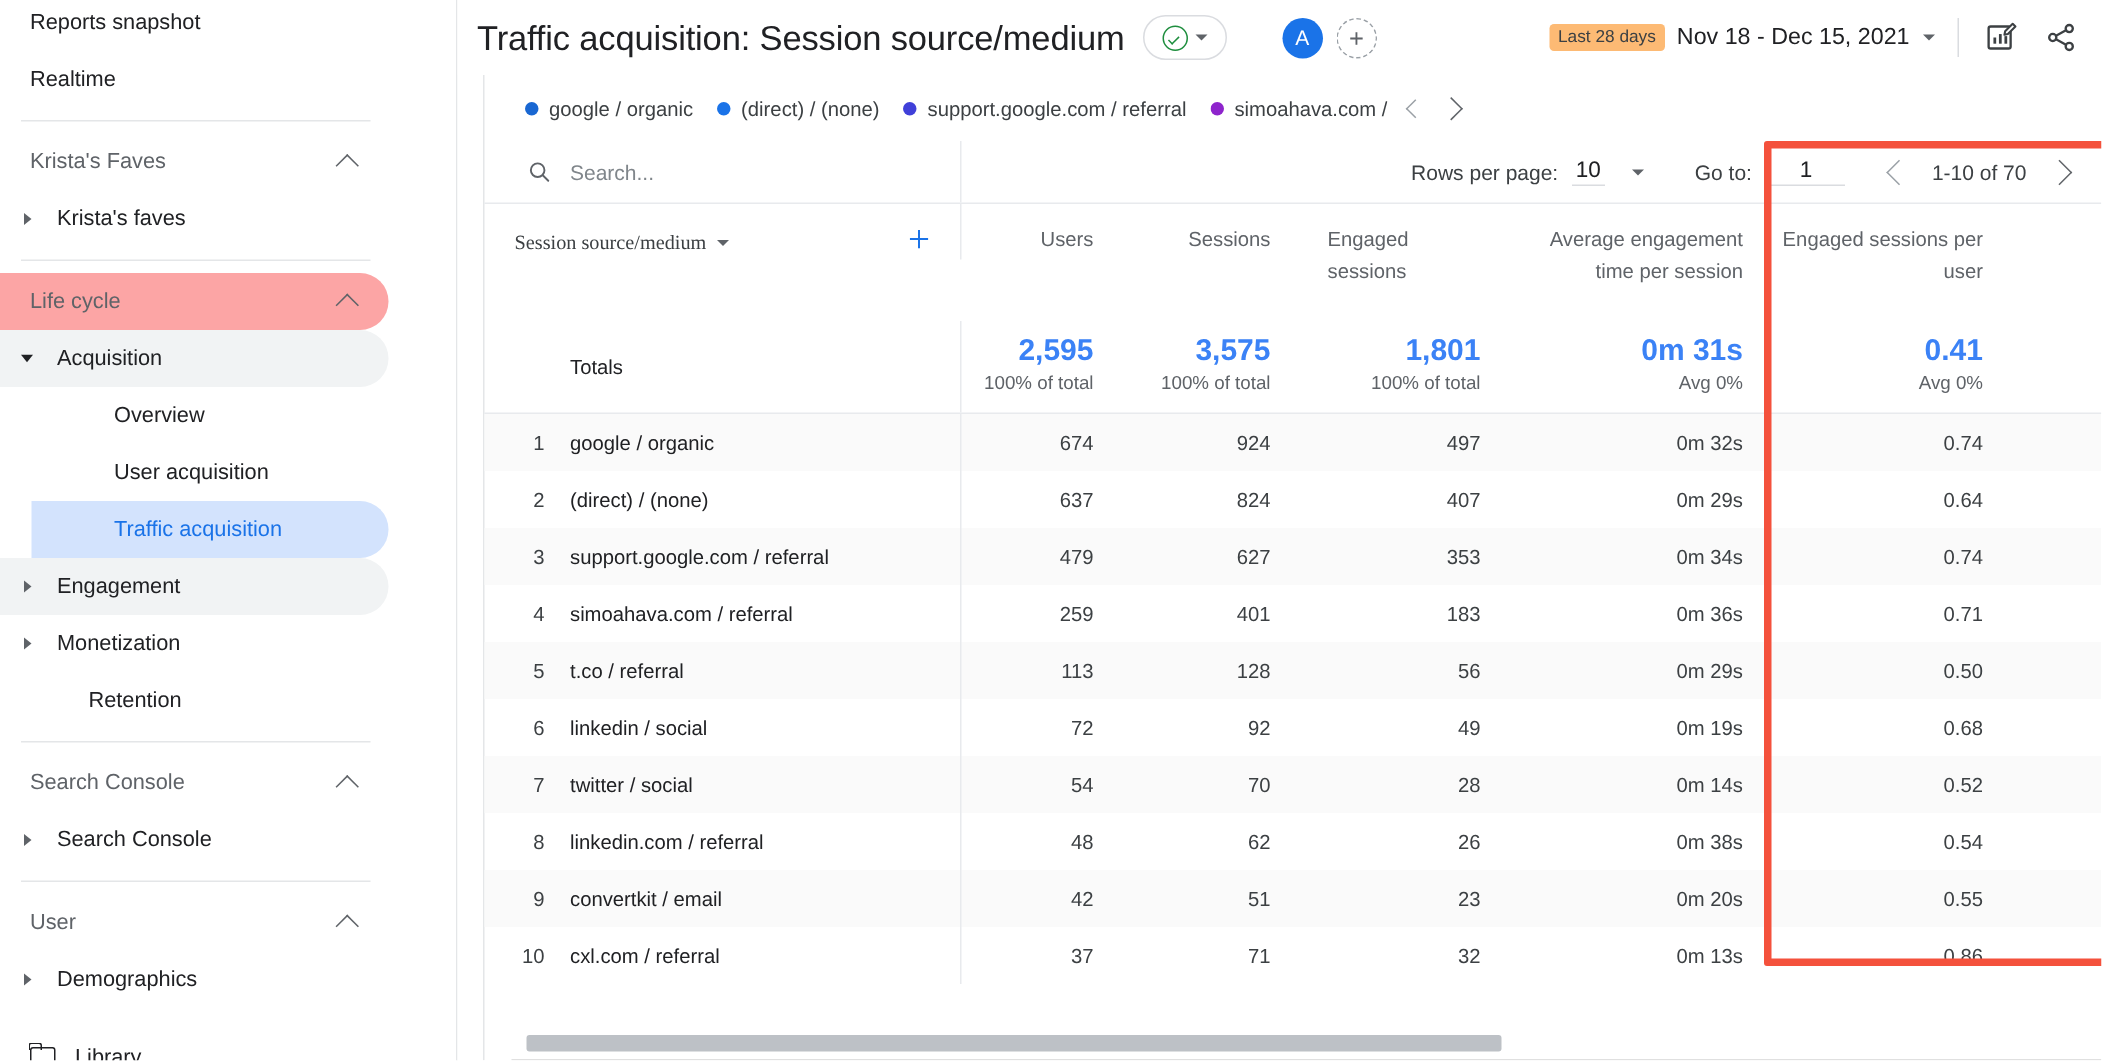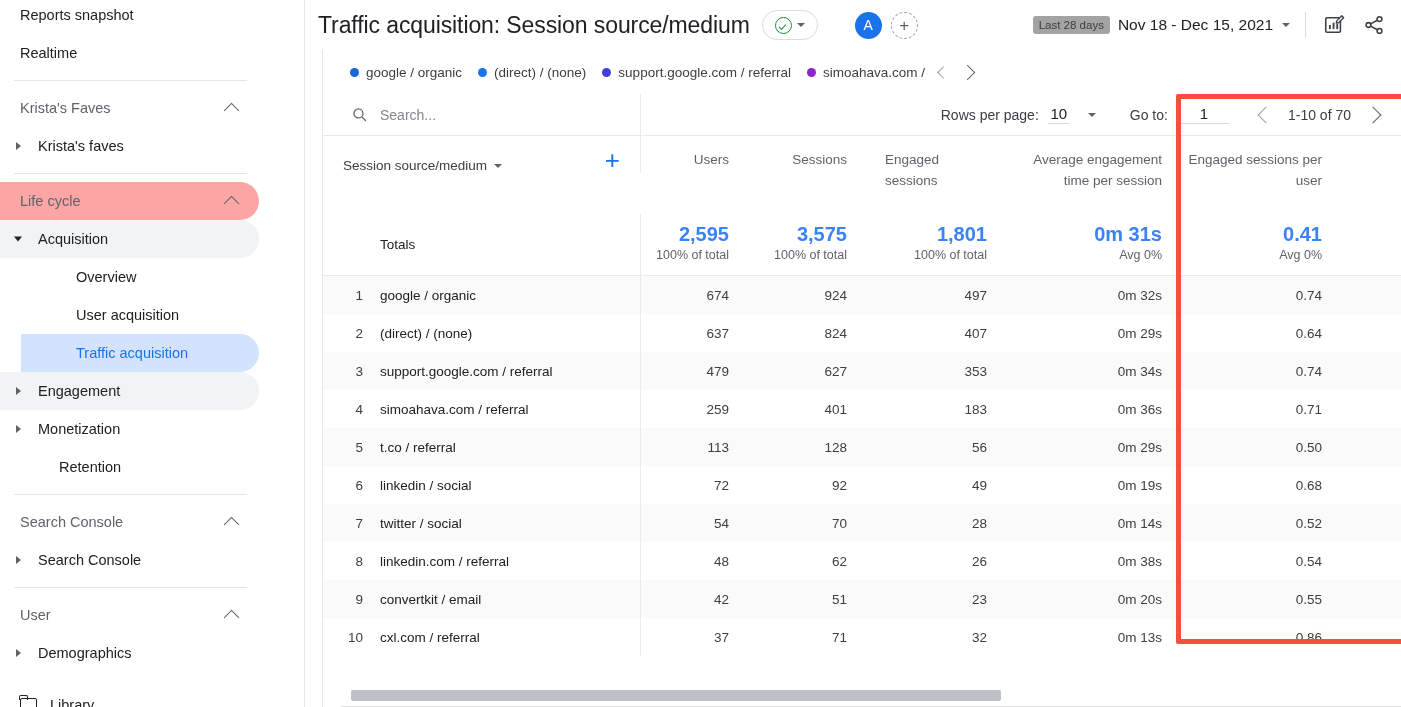--- a/index.html
+++ b/index.html
@@ -136,21 +136,21 @@
     width: 27px; height: 27px; border-radius: 50%;
     border: 1.4px dashed #9aa0a6;
     display: flex; align-items: center; justify-content: center;
     color: #5f6368; font-size: 17px; line-height: 1;
     cursor: pointer;
   }
   .topbar-right {
     margin-left: auto; display: flex; align-items: center; gap: 0;
   }
   .range-badge {
-    background: #a3a3a3; color: #3c4043;
+    background: #fdba74; color: #3c4043;
     font-size: 11.5px; padding: 3px 6px; border-radius: 3px;
     margin-right: 8px; white-space: nowrap;
   }
   .date-range {
     font-size: 15.5px; color: #202124; white-space: nowrap; cursor:pointer;
   }
   .date-caret { margin-left: 9px; }
   .vdiv { width: 1px; height: 26px; background: #dadce0; margin: 0 15px; }
   .icon-btn { width: 26px; height: 26px; display: flex; align-items: center; justify-content: center; cursor: pointer; }
   .icon-btn + .icon-btn { margin-left: 14px; }
@@ -235,21 +235,21 @@
     padding-right: 24px;
     font-size: 13.5px; color: #202124;
   }
   .w-users { width: 112px; }
   .w-sessions { width: 118px; }
   .w-engaged { width: 140px; }
   .w-avgtime { width: 175px; }
   .w-epu { width: 160px; }
 
   .header-row { height: 78px; align-items: flex-start; }
-  .header-row .c-dim { align-items: flex-end; padding-top: 15px; }
+  .header-row .c-dim { align-items: center; padding-top: 15px; font-family: Liberation Serif, serif; }
   .header-row .c-metric { padding-top: 13px; justify-content: flex-start; }
   .dim-head {
     display: flex; align-items: center; gap: 7px;
     font-size: 13.5px; color: #3c4043; cursor: pointer;
   }
   .plus-blue {
     color: #1a73e8; font-size: 26px; font-weight: 300; line-height: 1;
     margin-left: auto; margin-right: 20px; margin-top: -4px; cursor: pointer;
   }
   .metric-head {

